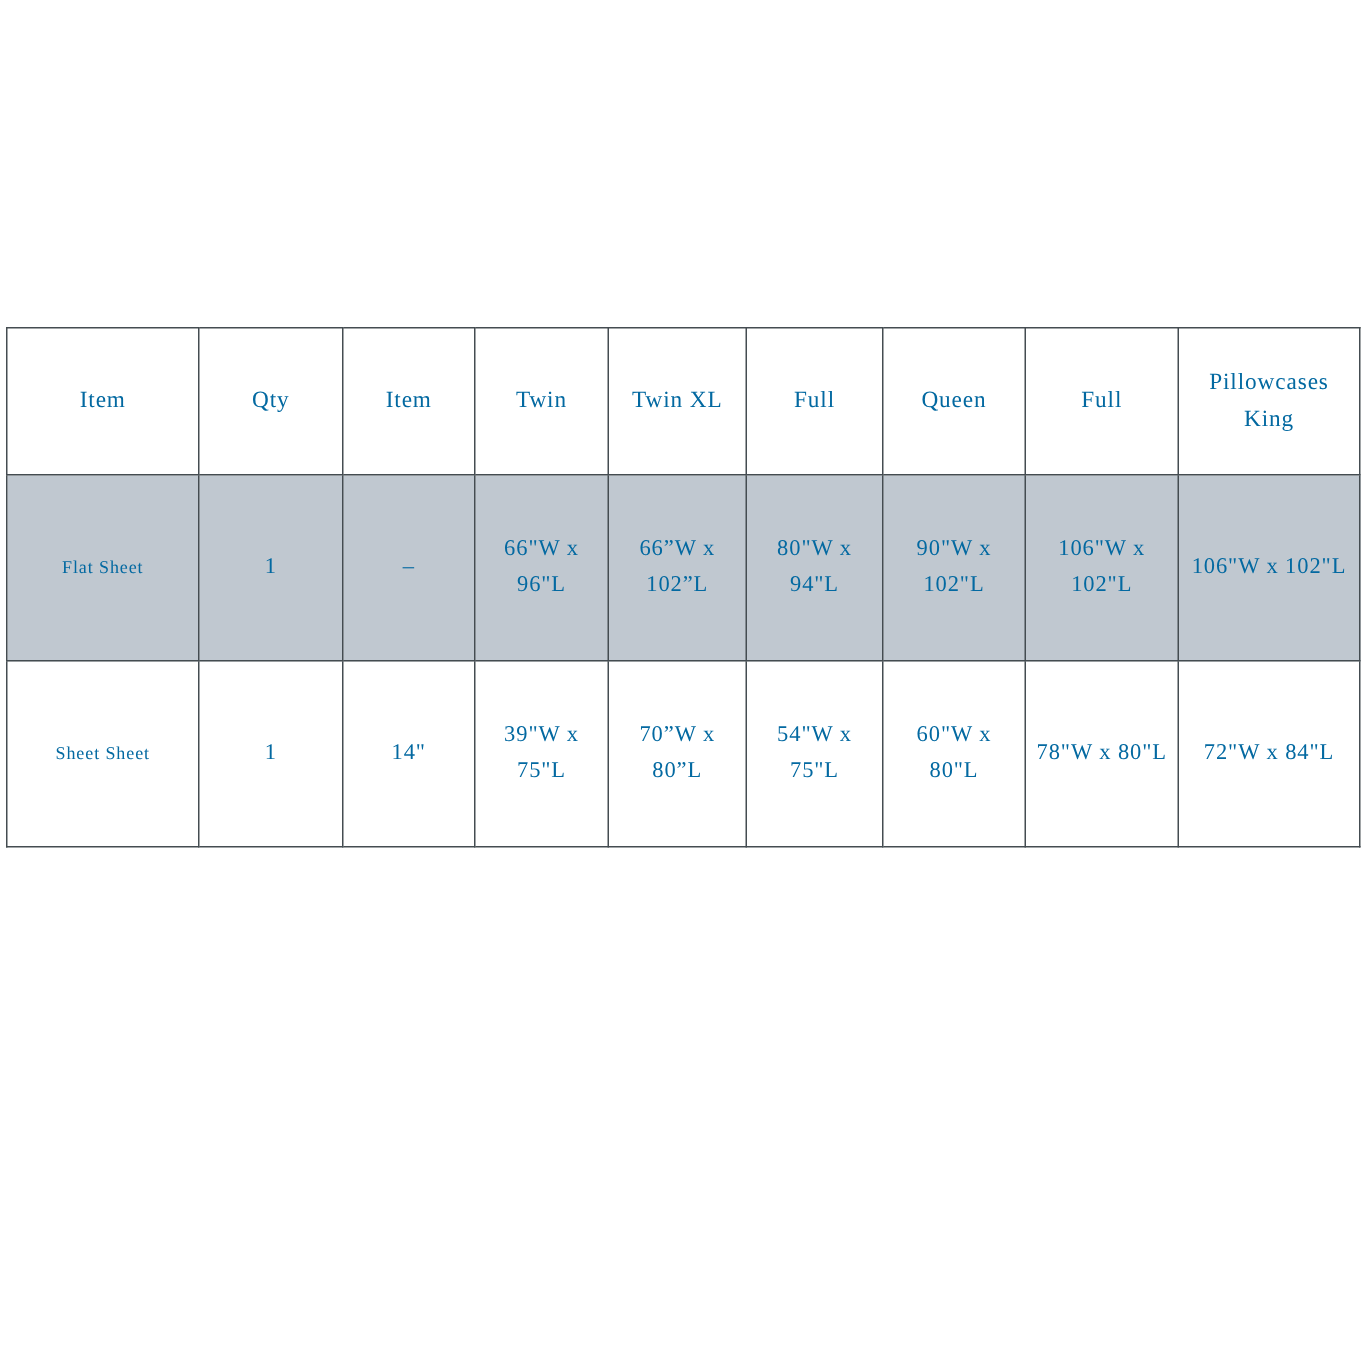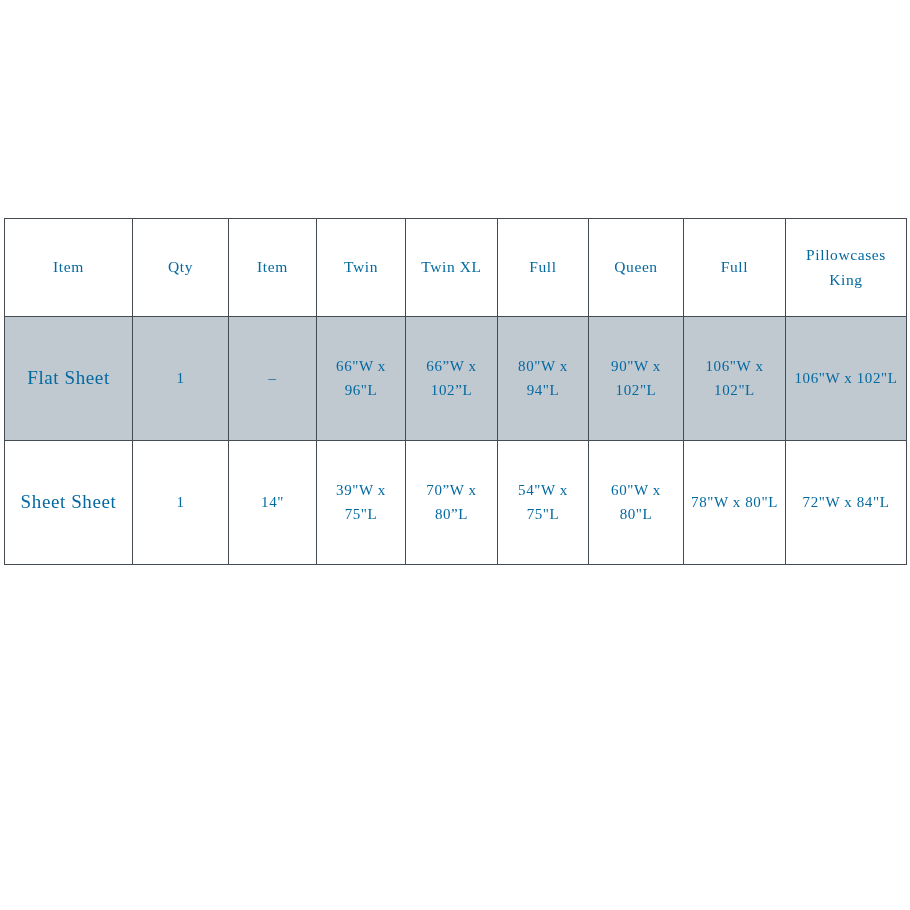--- a/index.html
+++ b/index.html
@@ -65,21 +65,21 @@
   }
 
   table.bedding-table tbody tr.shaded td {
     background: #c0c8d0;
   }
   table.bedding-table tbody tr.plain td {
     background: #ffffff;
   }
 
   table.bedding-table td.cell-item {
-    font-size: 19px;
+    font-size: 12px;
   }
 </style>
 </head>
 <body>
 
 <div id="bedding-table-wrap">
   <table class="bedding-table">
     <colgroup>
       <col class="c-item">
       <col class="c-qty">

